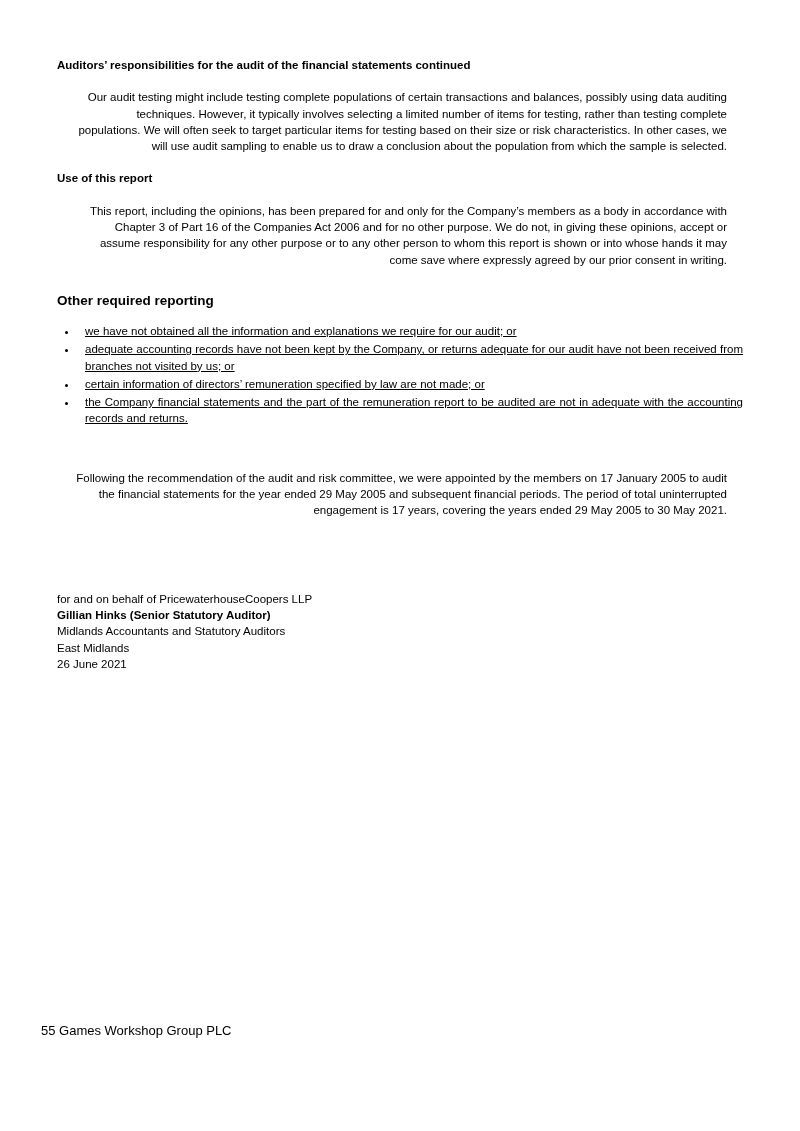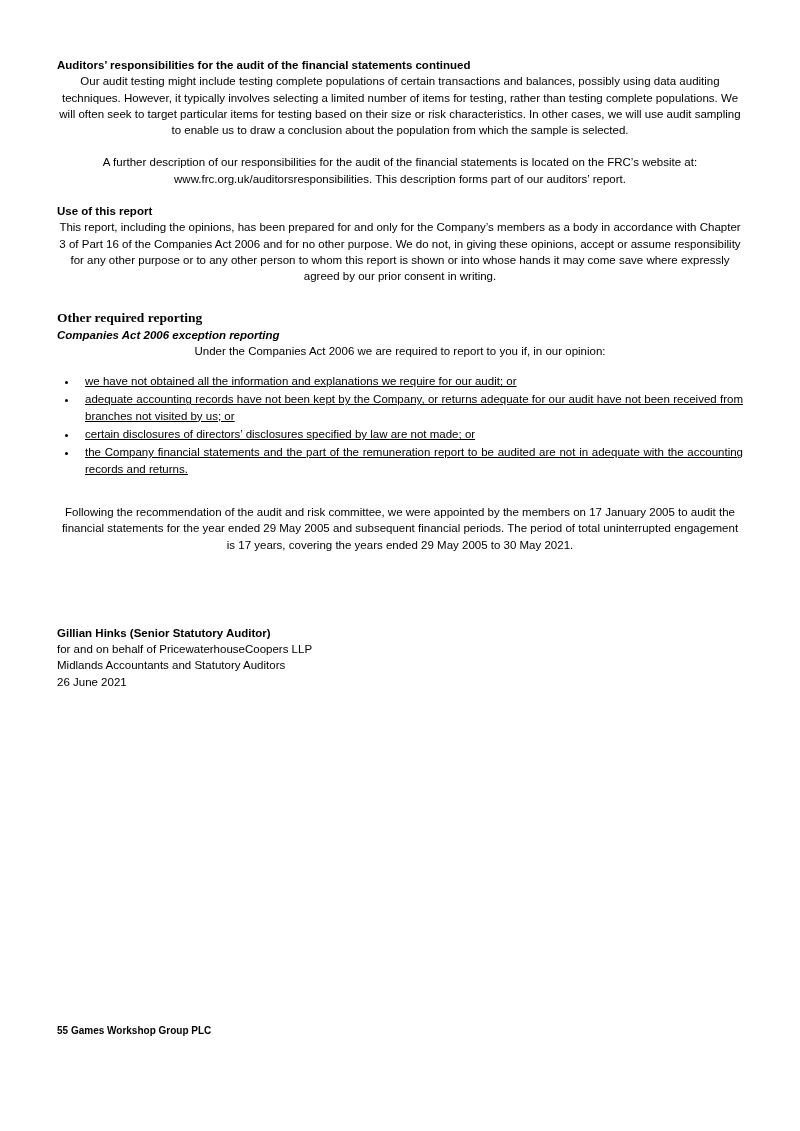--- a/index.html
+++ b/index.html
@@ -17,34 +17,33 @@
     font-family: "Liberation Sans", sans-serif;
     font-size: 11.5px;
     line-height: 16.3px;
     padding: 57px 57px 0 57px;
     overflow: hidden;
   }
   .block {
     margin: 0 0 16px 0;
   }
   .para {
-    margin: 0;
-    text-align: center;
+    margin: 16px;
+    text-align: right;
   }
   .run-head {
     font-weight: bold;
     font-size: 11.5px;
     margin: 0;
   }
   .section-head {
     font-weight: bold;
     font-size: 13.5px;
     line-height: 17px;
     margin: 24px 0 1px 0;
-    font-family: Liberation Serif, serif;
   }
   .sub-head {
     font-weight: bold;
     font-style: italic;
     margin: 0;
   }
   ul.bullet-list {
     margin: 14px 0 14px 0;
     padding: 0 0 0 21px;
     list-style: disc outside;
@@ -54,69 +53,65 @@
     margin: 0 0 2px 0;
     padding-left: 7px;
     text-align: justify;
   }
   .spacer-sm { height: 13px; }
   .spacer-lg { height: 56px; }
   .sig-line { margin: 0; }
   .sig-name { font-weight: bold; }
   .footer {
     position: absolute;
-    left: 57px;
+    left: 41px;
     bottom: 46px;
-    font-weight: bold;
-    font-size: 10px;
+    font-weight: normal;
+    font-size: 13px;
   }
 </style>
 </head>
 <body>
 
 <div class="page">
 
   <div class="block">
     <p class="run-head">Auditors’ responsibilities for the audit of the financial statements continued</p>
     <p class="para">Our audit testing might include testing complete populations of certain transactions and balances, possibly using data auditing techniques. However, it typically involves selecting a limited number of items for testing, rather than testing complete populations. We will often seek to target particular items for testing based on their size or risk characteristics. In other cases, we will use audit sampling to enable us to draw a conclusion about the population from which the sample is selected.</p>
   </div>
 
-  <div class="block">
-    <p class="para">A further description of our responsibilities for the audit of the financial statements is located on the FRC’s website at: www.frc.org.uk/auditorsresponsibilities. This description forms part of our auditors’ report.</p>
-  </div>
 
   <div class="block">
     <p class="run-head">Use of this report</p>
     <p class="para">This report, including the opinions, has been prepared for and only for the Company’s members as a body in accordance with Chapter 3 of Part 16 of the Companies Act 2006 and for no other purpose. We do not, in giving these opinions, accept or assume responsibility for any other purpose or to any other person to whom this report is shown or into whose hands it may come save where expressly agreed by our prior consent in writing.</p>
   </div>
 
   <div>
     <p class="section-head">Other required reporting</p>
-    <p class="sub-head">Companies Act 2006 exception reporting</p>
-    <p class="para">Under the Companies Act 2006 we are required to report to you if, in our opinion:</p>
 
     <ul class="bullet-list">
       <li>we have not obtained all the information and explanations we require for our audit; or</li>
       <li>adequate accounting records have not been kept by the Company, or returns adequate for our audit have not been received from branches not visited by us; or</li>
-      <li>certain disclosures of directors’ disclosures specified by law are not made; or</li>
+      <li>certain information of directors’ remuneration specified by law are not made; or</li>
       <li>the Company financial statements and the part of the remuneration report to be audited are not in adequate with the accounting records and returns.</li>
     </ul>
 
   </div>
 
   <div class="spacer-sm"></div>
 
   <div class="block">
     <p class="para">Following the recommendation of the audit and risk committee, we were appointed by the members on 17 January 2005 to audit the financial statements for the year ended 29 May 2005 and subsequent financial periods. The period of total uninterrupted engagement is 17 years, covering the years ended 29 May 2005 to 30 May 2021.</p>
   </div>
 
   <div class="spacer-lg"></div>
 
   <div>
+    <p class="sig-line">for and on behalf of PricewaterhouseCoopers LLP</p>
     <p class="sig-line sig-name">Gillian Hinks (Senior Statutory Auditor)</p>
-    <p class="sig-line">for and on behalf of PricewaterhouseCoopers LLP</p>
     <p class="sig-line">Midlands Accountants and Statutory Auditors</p>
+    <p class="sig-line">East Midlands</p>
     <p class="sig-line">26 June 2021</p>
   </div>
 
   <div class="footer">55 Games Workshop Group PLC</div>
 
 </div>
 
 </body></html>

